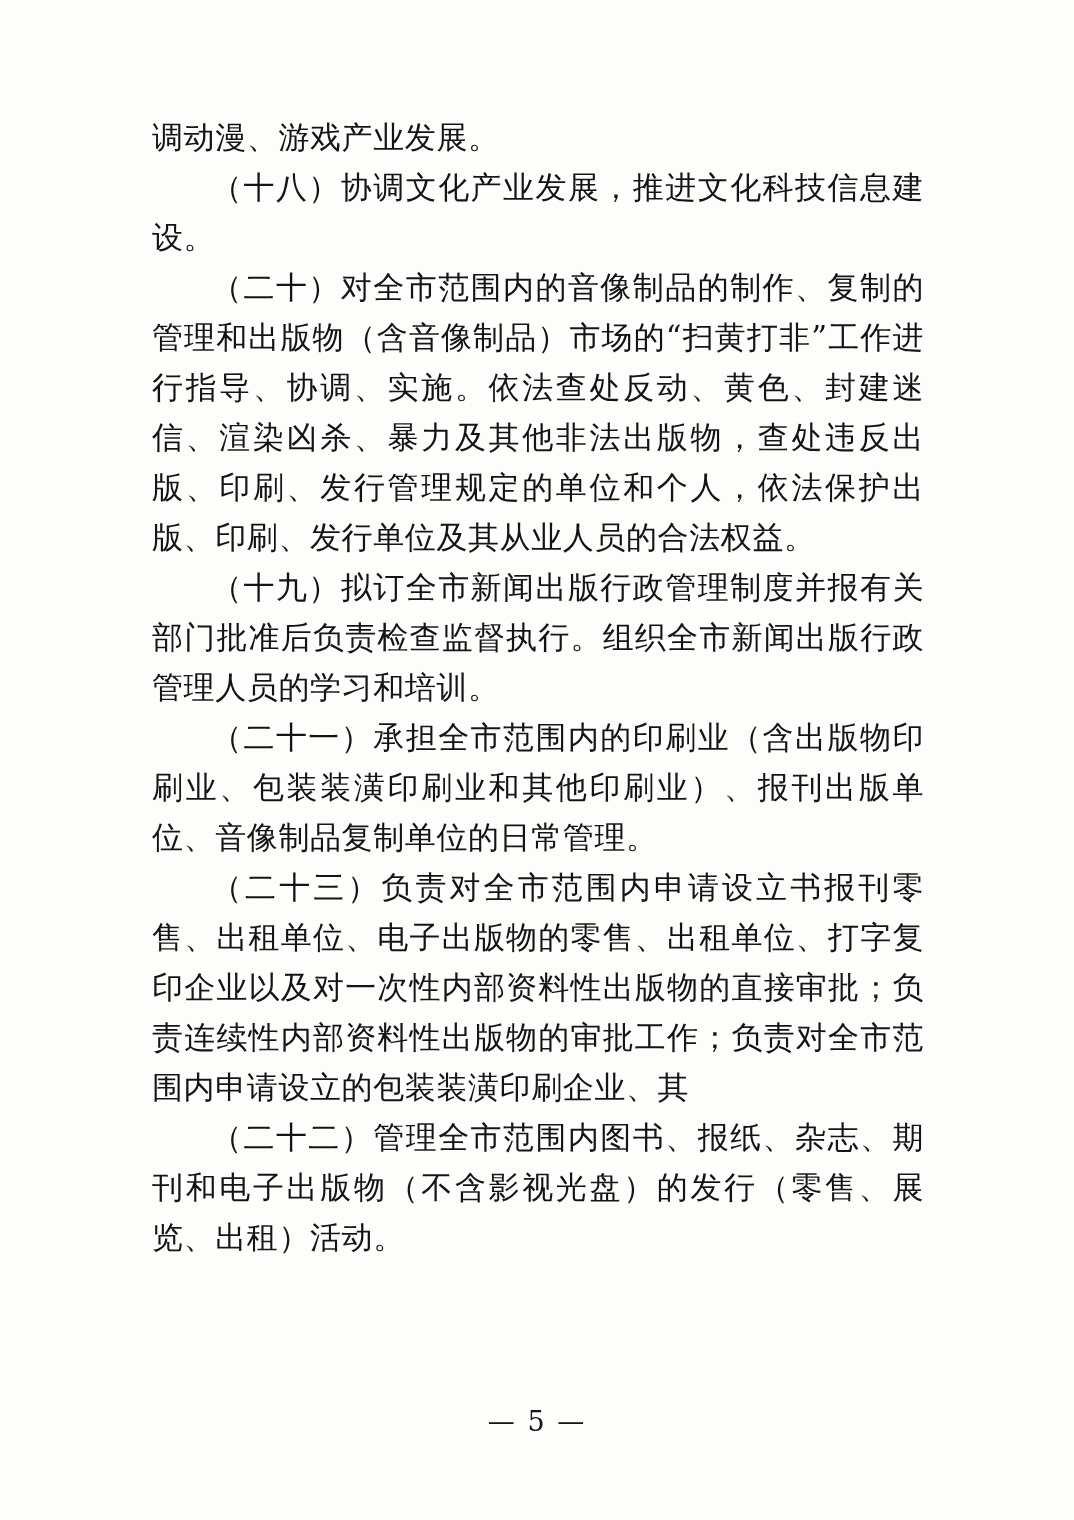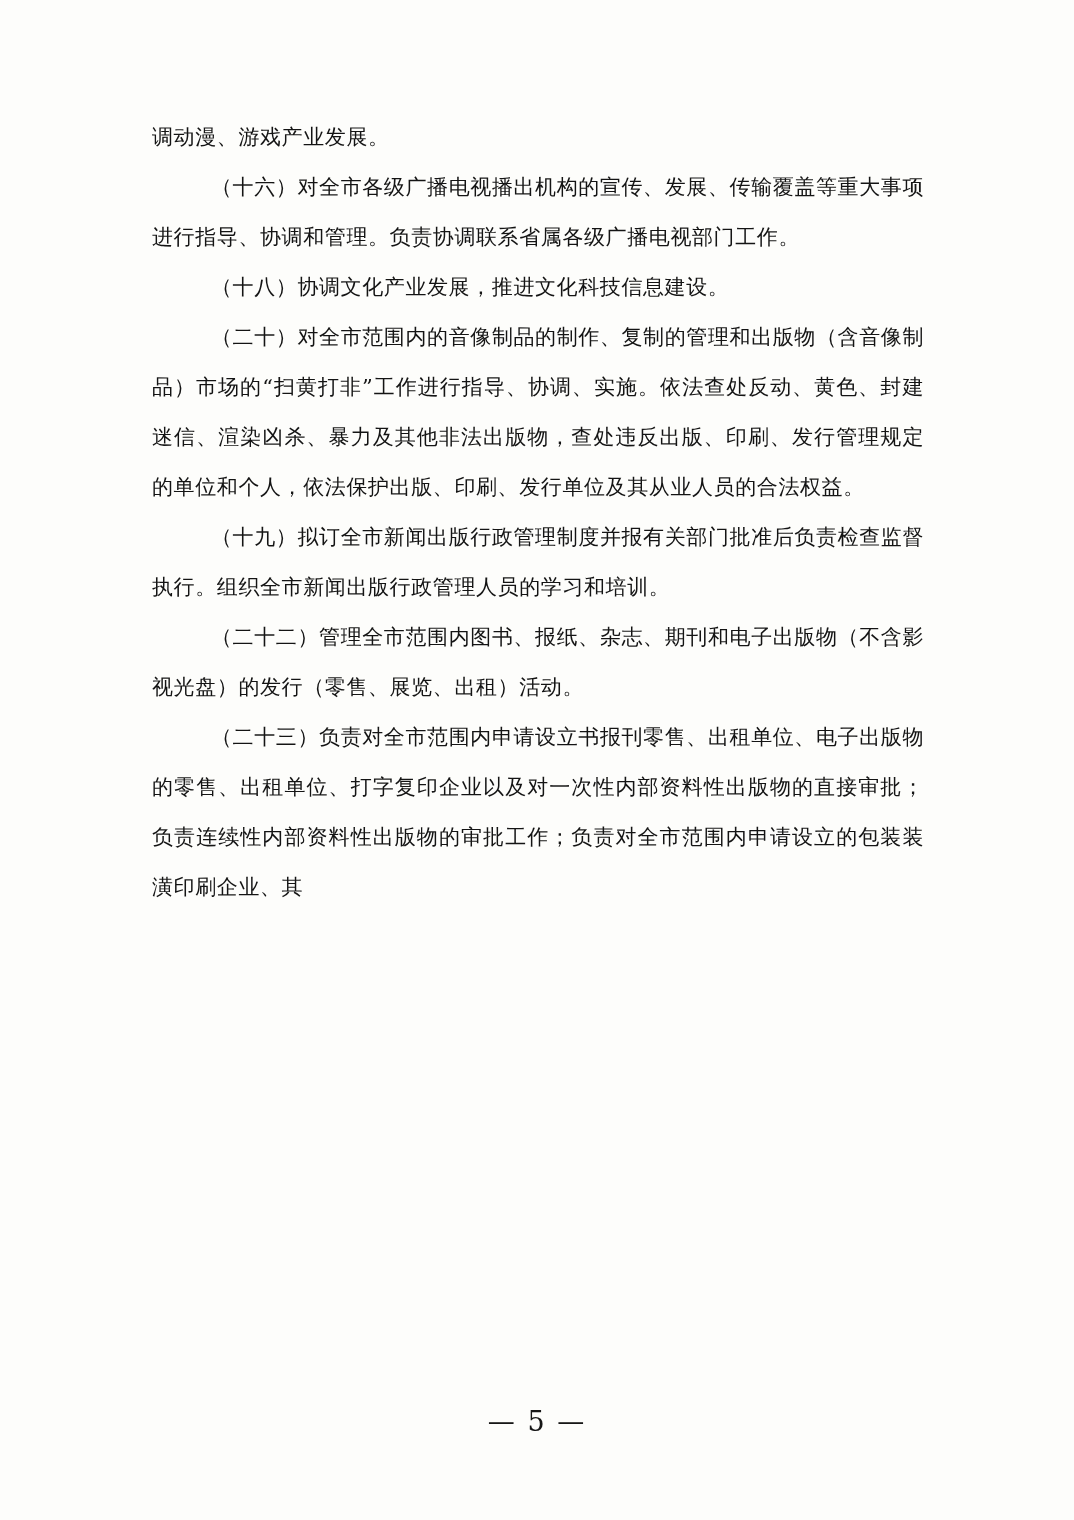--- a/index.html
+++ b/index.html
@@ -23,21 +23,21 @@
     height: 1520px;
     background: #fdfdfb;
   }
   .content {
     position: absolute;
     left: 152px;
     top: 112px;
     width: 772px;
   }
   .para {
-    font-size: 21px;
+    font-size: 31px;
     line-height: 50px;
     letter-spacing: 0.6px;
     text-align: justify;
     text-justify: inter-ideograph;
     margin: 0 0 0 0;
     color: #141414;
     font-weight: 500;
   }
   .para.indent {
     text-indent: 59px;
@@ -53,21 +53,21 @@
     letter-spacing: 2px;
     font-family: "DejaVu Serif", "Liberation Serif", serif;
   }
 </style>
 </head>
 <body>
 
 <div class="page">
   <div class="content">
     <p class="para">调动漫、游戏产业发展。</p>
-    <p class="para indent">（十六）对全市各级广播电视播出机构的宣传、发展、传输覆盖等重大事项进行指导、协调和管理。负责协调联系省属各级广播电视部门工作。</p>
     <p class="para indent">（十八）协调文化产业发展，推进文化科技信息建设。</p>
     <p class="para indent">（二十）对全市范围内的音像制品的制作、复制的管理和出版物（含音像制品）市场的“扫黄打非”工作进行指导、协调、实施。依法查处反动、黄色、封建迷信、渲染凶杀、暴力及其他非法出版物，查处违反出版、印刷、发行管理规定的单位和个人，依法保护出版、印刷、发行单位及其从业人员的合法权益。</p>
     <p class="para indent">（十九）拟订全市新闻出版行政管理制度并报有关部门批准后负责检查监督执行。组织全市新闻出版行政管理人员的学习和培训。</p>
+    <p class="para indent">（二十一）承担全市范围内的印刷业（含出版物印刷业、包装装潢印刷业和其他印刷业）、报刊出版单位、音像制品复制单位的日常管理。</p>
+    <p class="para indent">（二十三）负责对全市范围内申请设立书报刊零售、出租单位、电子出版物的零售、出租单位、打字复印企业以及对一次性内部资料性出版物的直接审批；负责连续性内部资料性出版物的审批工作；负责对全市范围内申请设立的包装装潢印刷企业、其</p>
     <p class="para indent">（二十二）管理全市范围内图书、报纸、杂志、期刊和电子出版物（不含影视光盘）的发行（零售、展览、出租）活动。</p>
-    <p class="para indent">（二十三）负责对全市范围内申请设立书报刊零售、出租单位、电子出版物的零售、出租单位、打字复印企业以及对一次性内部资料性出版物的直接审批；负责连续性内部资料性出版物的审批工作；负责对全市范围内申请设立的包装装潢印刷企业、其</p>
   </div>
   <div class="footer">— 5 —</div>
 </div>
 
 </body></html>

